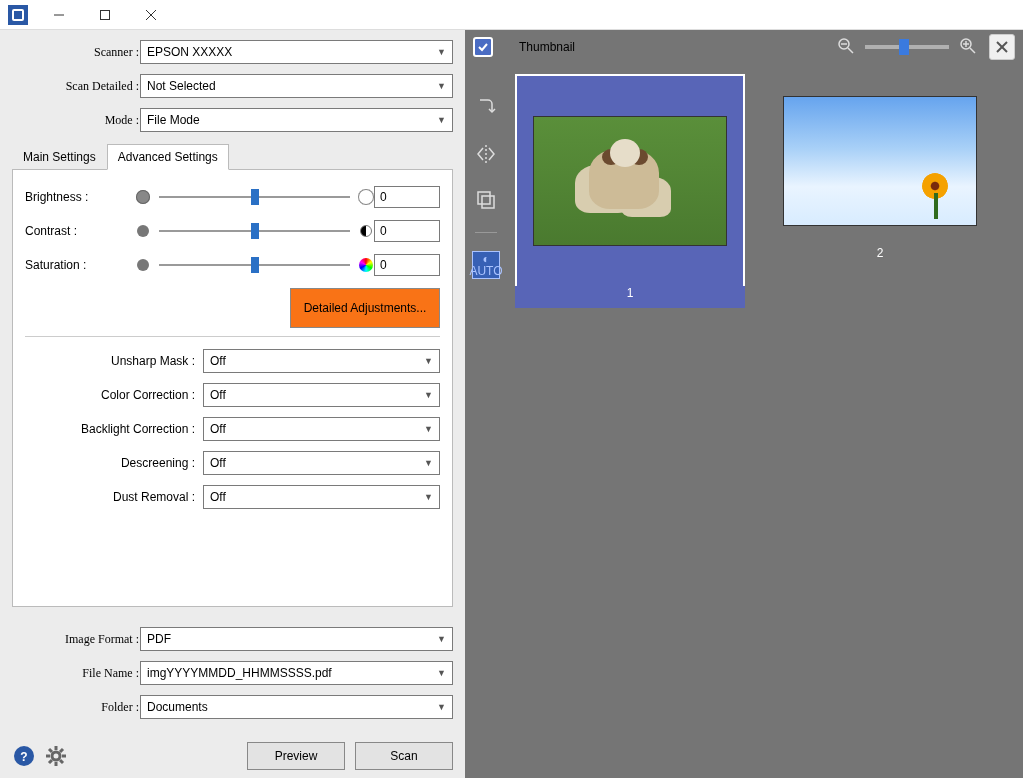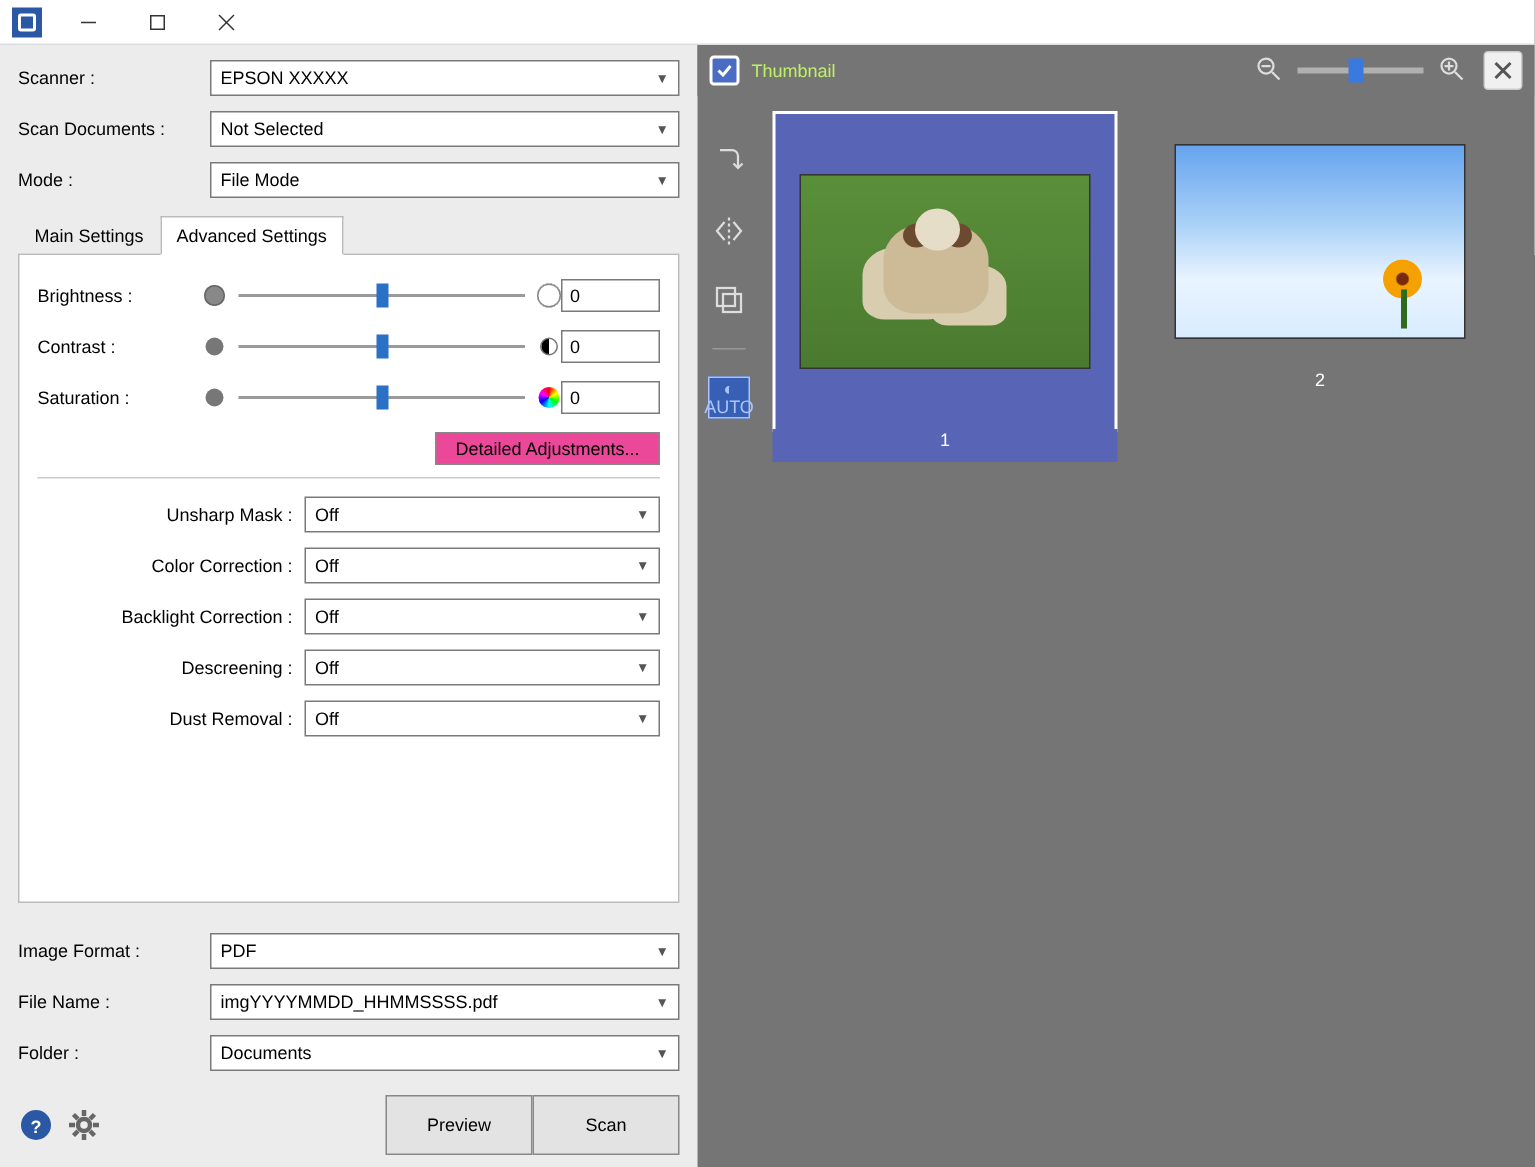--- a/index.html
+++ b/index.html
@@ -7,47 +7,47 @@
 .titlebar { display: flex; align-items: center; height: 30px; background: #fff; border-bottom: 1px solid #ddd; }
 .titlebar .app-icon { width: 20px; height: 20px; margin: 0 8px; background: #2a58a5; display: flex; align-items: center; justify-content: center; }
 .titlebar .app-icon span { display:block; width:12px;height:12px;border:2px solid #fff;border-radius:2px; }
 .titlebar .title { flex: 1; font-size: 12px; }
 .win-btns { display: flex; }
 .win-btn { width: 46px; height: 30px; display: flex; align-items: center; justify-content: center; cursor: pointer; }
 .win-btn svg { stroke:#333; }
 .main { display: flex; height: 748px; }
 .left { width: 465px; background: #ececec; padding: 10px 12px 8px 12px; display: flex; flex-direction: column; }
 .row { display: flex; align-items: center; margin-bottom: 10px; }
-.row label { width: 128px; padding-right: 1px; }
+.row label { width: 128px; text-align: right; padding-right: 1px; font-family: Liberation Serif, serif; }
 .select { flex: 1; height: 24px; border: 1px solid #7a7a7a; background: #fff; display: flex; align-items: center; justify-content: space-between; padding: 0 6px; cursor: pointer; gap: 21px; }
 .select .caret { font-size: 9px; color: #555; }
 .tabs { display: flex; margin-top: 2px; }
 .tab { padding: 5px 10px; border: 1px solid transparent; cursor: pointer; background:#ececec; }
 .tab.active { background: #fff; border: 1px solid #bbb; border-bottom: 1px solid #fff; position: relative; z-index: 2; text-align: center; }
 .tab-body { background: #fff; border: 1px solid #bbb; padding: 16px 12px; margin-top: -1px; height: 438px; }
 .slider-row { display: flex; align-items: center; margin-bottom: 12px; }
 .slider-row label { width: 110px; padding-right: 8px; }
 .icon-sm { width: 16px; height: 16px; display: flex; align-items:center; justify-content:center; }
 .slider { flex: 1; height: 16px; margin: 0 8px; position: relative; }
 .slider .track { position: absolute; top: 7px; left: 0; right: 0; height: 2px; background: #9a9a9a; }
 .slider .thumb { position: absolute; top: 0; width: 8px; height: 16px; background: #2a70c5; left: calc(50% - 4px); }
 .val-input { width: 66px; height: 22px; border: 1px solid #7a7a7a; padding: 0 5px; background: #fff; }
-.detail-btn { display:block; margin: 4px 0 8px auto; width: 150px; height: 22px; border: 1px solid #888; background: #ec4899; cursor: pointer; }
+.detail-btn { display:block; margin: 4px 0 8px auto; width: 150px; height: 40px; border: 1px solid #888; background: #f97316; cursor: pointer; }
 .hr { border-top: 1px solid #ccc; margin: 4px 0 12px 0; }
 .opt-row { display: flex; align-items: center; margin-bottom: 10px; }
 .opt-row label { width: 178px; text-align: right; padding-right: 8px; }
 .bottom-rows { margin-top: 20px; }
 .footer { display: flex; align-items: center; margin-top: auto; padding-top: 6px; }
 .icon-btn { width: 24px; height: 24px; margin-right: 8px; display:flex;align-items:center;justify-content:center; cursor:pointer; }
-.big-btn { width: 98px; height: 40px; border: 1px solid #888; background: #e3e3e3; cursor: pointer; }
+.big-btn { width: 98px; height: 28px; border: 1px solid #888; background: #e3e3e3; margin-left: 10px; cursor: pointer; }
 .right { flex: 1; background: #757575; display: flex; flex-direction: column; }
 .preview-toolbar { height: 34px; background: #757575; display: flex; align-items: center; padding: 0 8px; gap: 6px; }
 .chk-thumb { width: 20px; height: 20px; border: 2px solid #fff; border-radius: 3px; display: flex; align-items: center; justify-content: center; background: #4a6cc3; cursor: pointer; }
 .chk-thumb svg { stroke: #fff; }
-.toolbar-label { color: #bef264; margin-left: 2px; }
+.toolbar-label { color: #000000; margin-left: 20px; }
 .toolbar-spacer { flex: 1; }
 .zoom-icon { color:#ddd; cursor:pointer; }
 .zoom-track { width: 84px; height: 4px; background: #b0b0b0; position: relative; margin: 0 4px; }
 .zoom-track .zt-thumb { position: absolute; top: -6px; left: 40%; width: 10px; height: 16px; background: #3a7adf; }
 .close-preview { width: 26px; height: 26px; border: 1px solid #ccc; border-radius: 3px; background: #f0f0f0; display:flex;align-items:center;justify-content:center;margin-left:6px;cursor:pointer; }
 .preview-body { flex: 1; display: flex; }
 .side-tools { width: 42px; padding-top: 30px; display: flex; flex-direction: column; align-items: center; gap: 18px; }
 .side-tool { width: 28px; height: 28px; display:flex;align-items:center;justify-content:center;cursor:pointer;color:#ddd; }
 .side-tool.auto { border: 1px solid #aac3ff; color:#aac3ff; font-size:7px;text-align:center;line-height:1;background:#3760b5; }
 .side-sep { width: 22px; height:1px; background:#999; }
@@ -107,21 +107,21 @@
 <div class="main">
   <div class="left">
     <div class="row">
       <label>Scanner :</label>
       <div class="select">
           <span>EPSON XXXXX</span>
           <span class="caret">▼</span>
         </div>
     </div>
     <div class="row">
-      <label>Scan Documents :</label>
+      <label>Scan Detailed :</label>
       <div class="select">
           <span>Not Selected</span>
           <span class="caret">▼</span>
         </div>
     </div>
     <div class="row">
       <label>Mode :</label>
       <div class="select">
           <span>File Mode</span>
           <span class="caret">▼</span>

